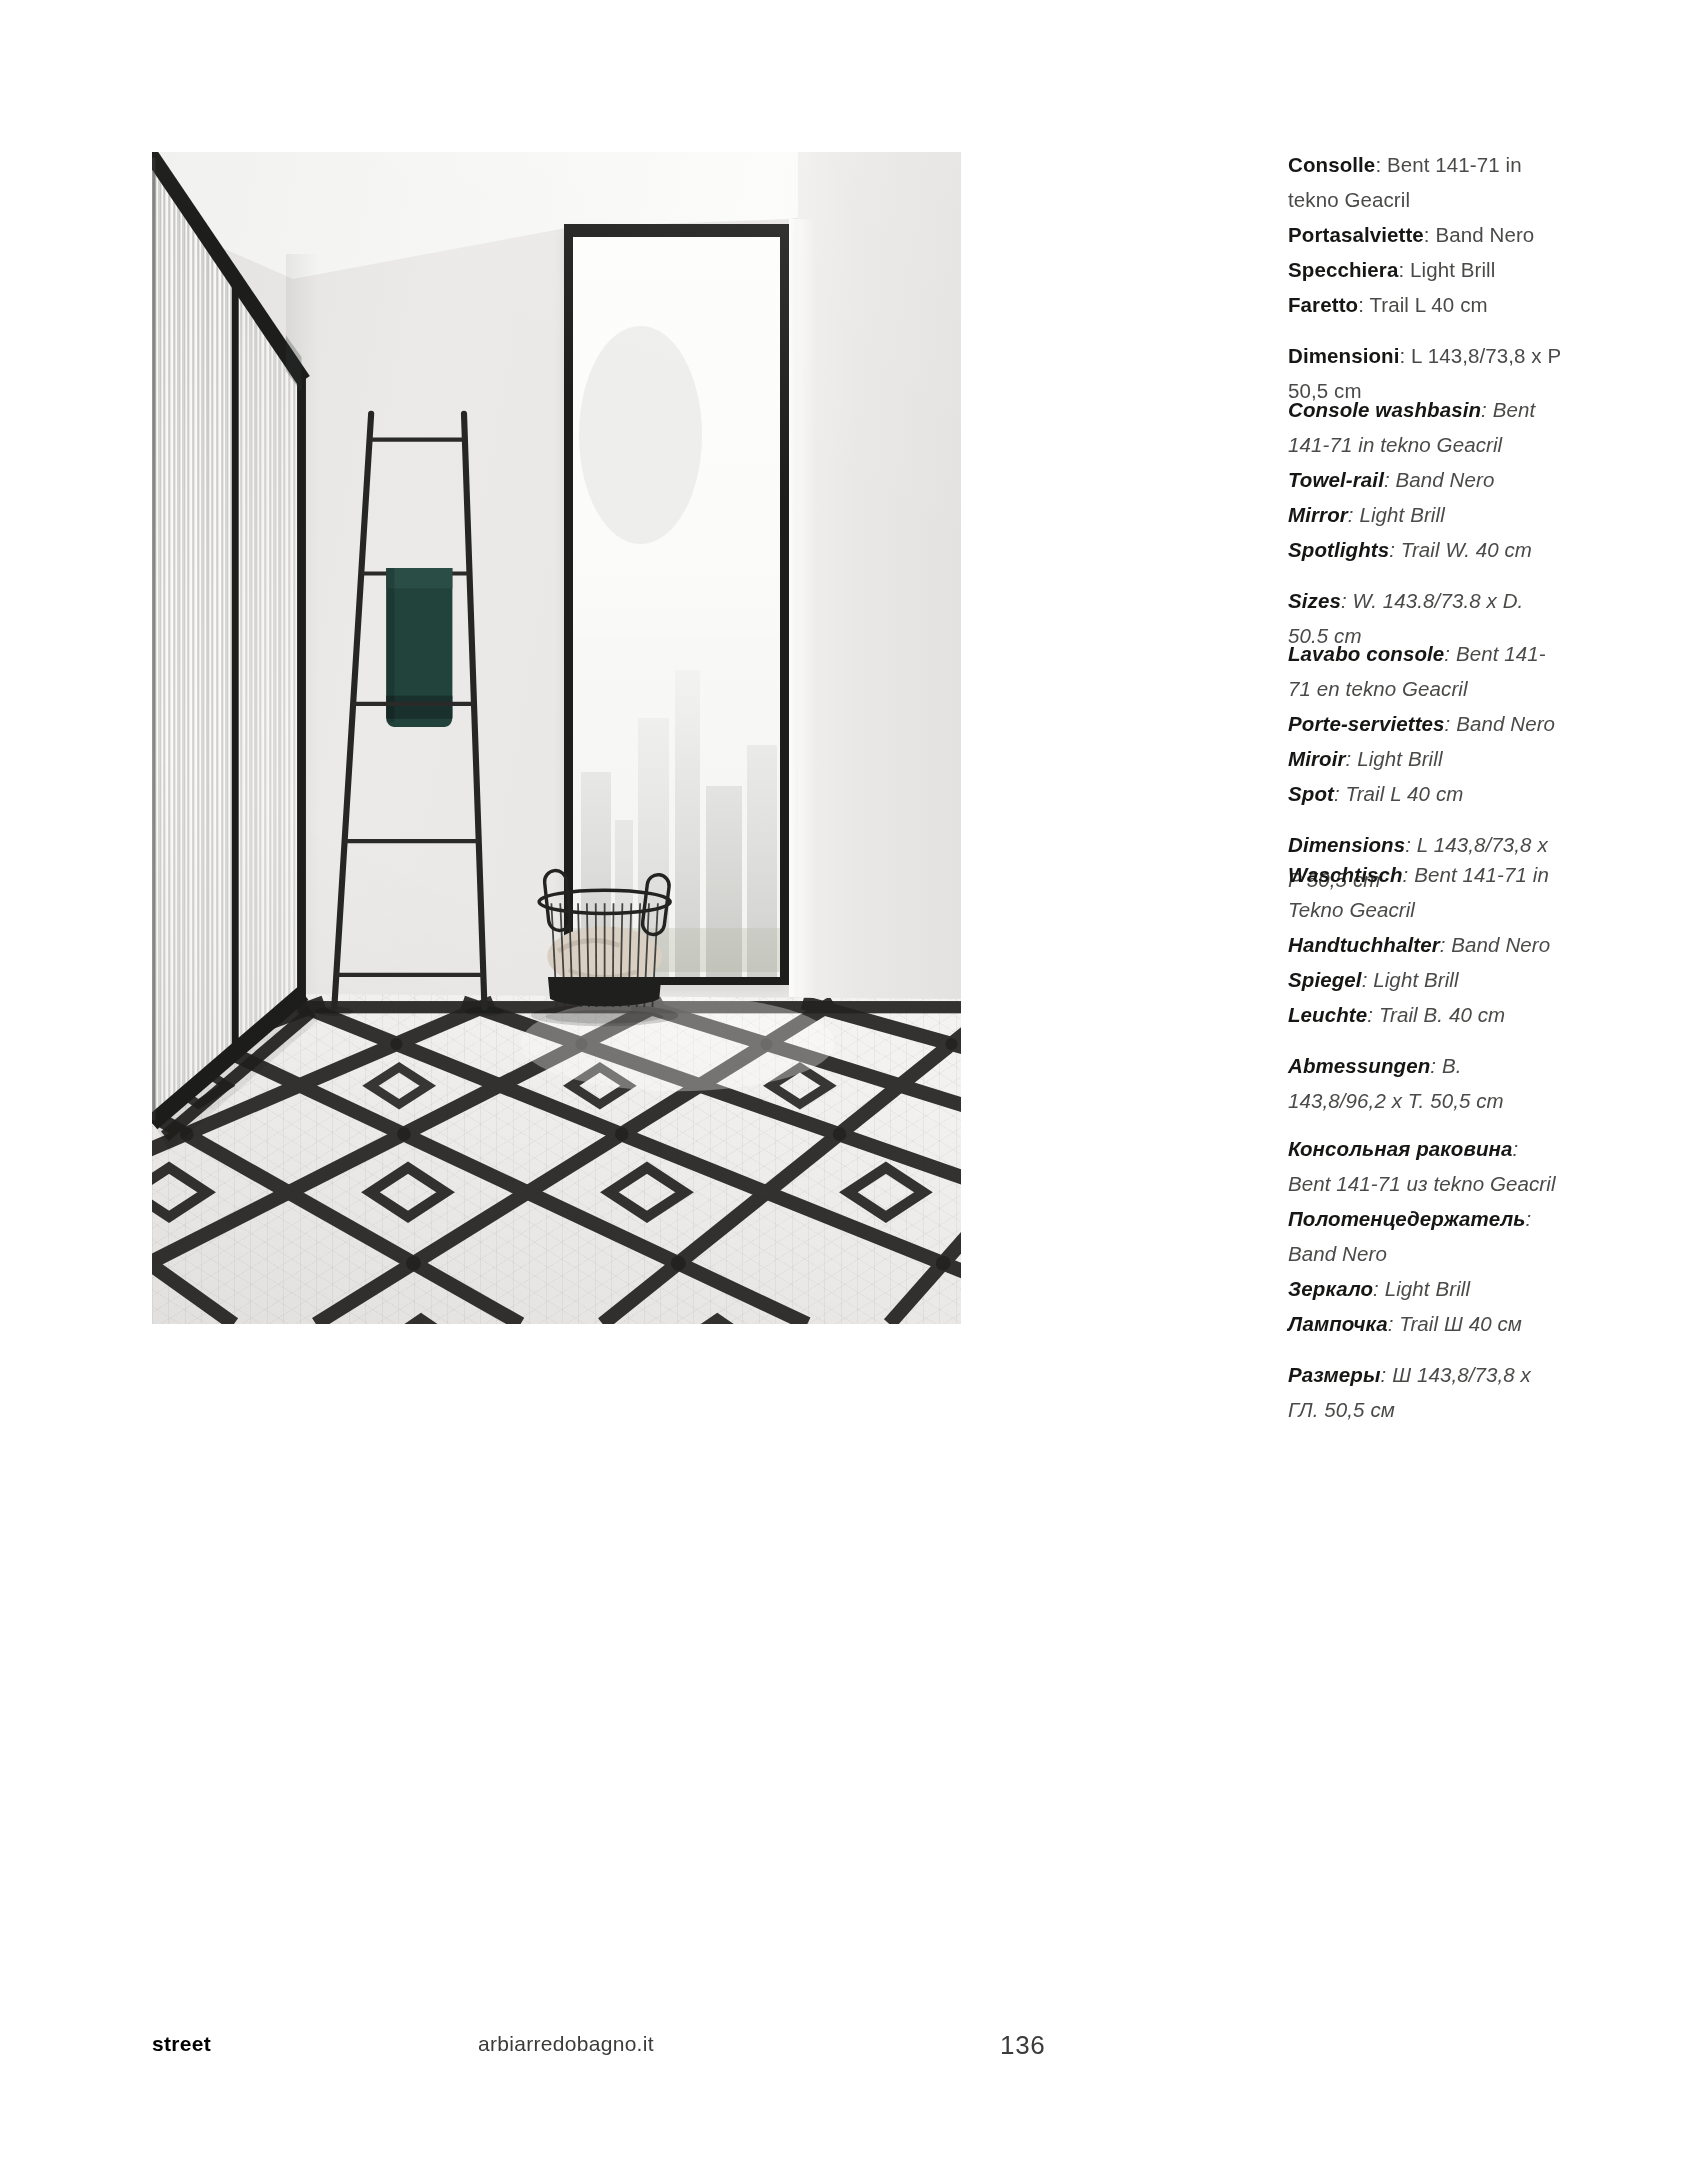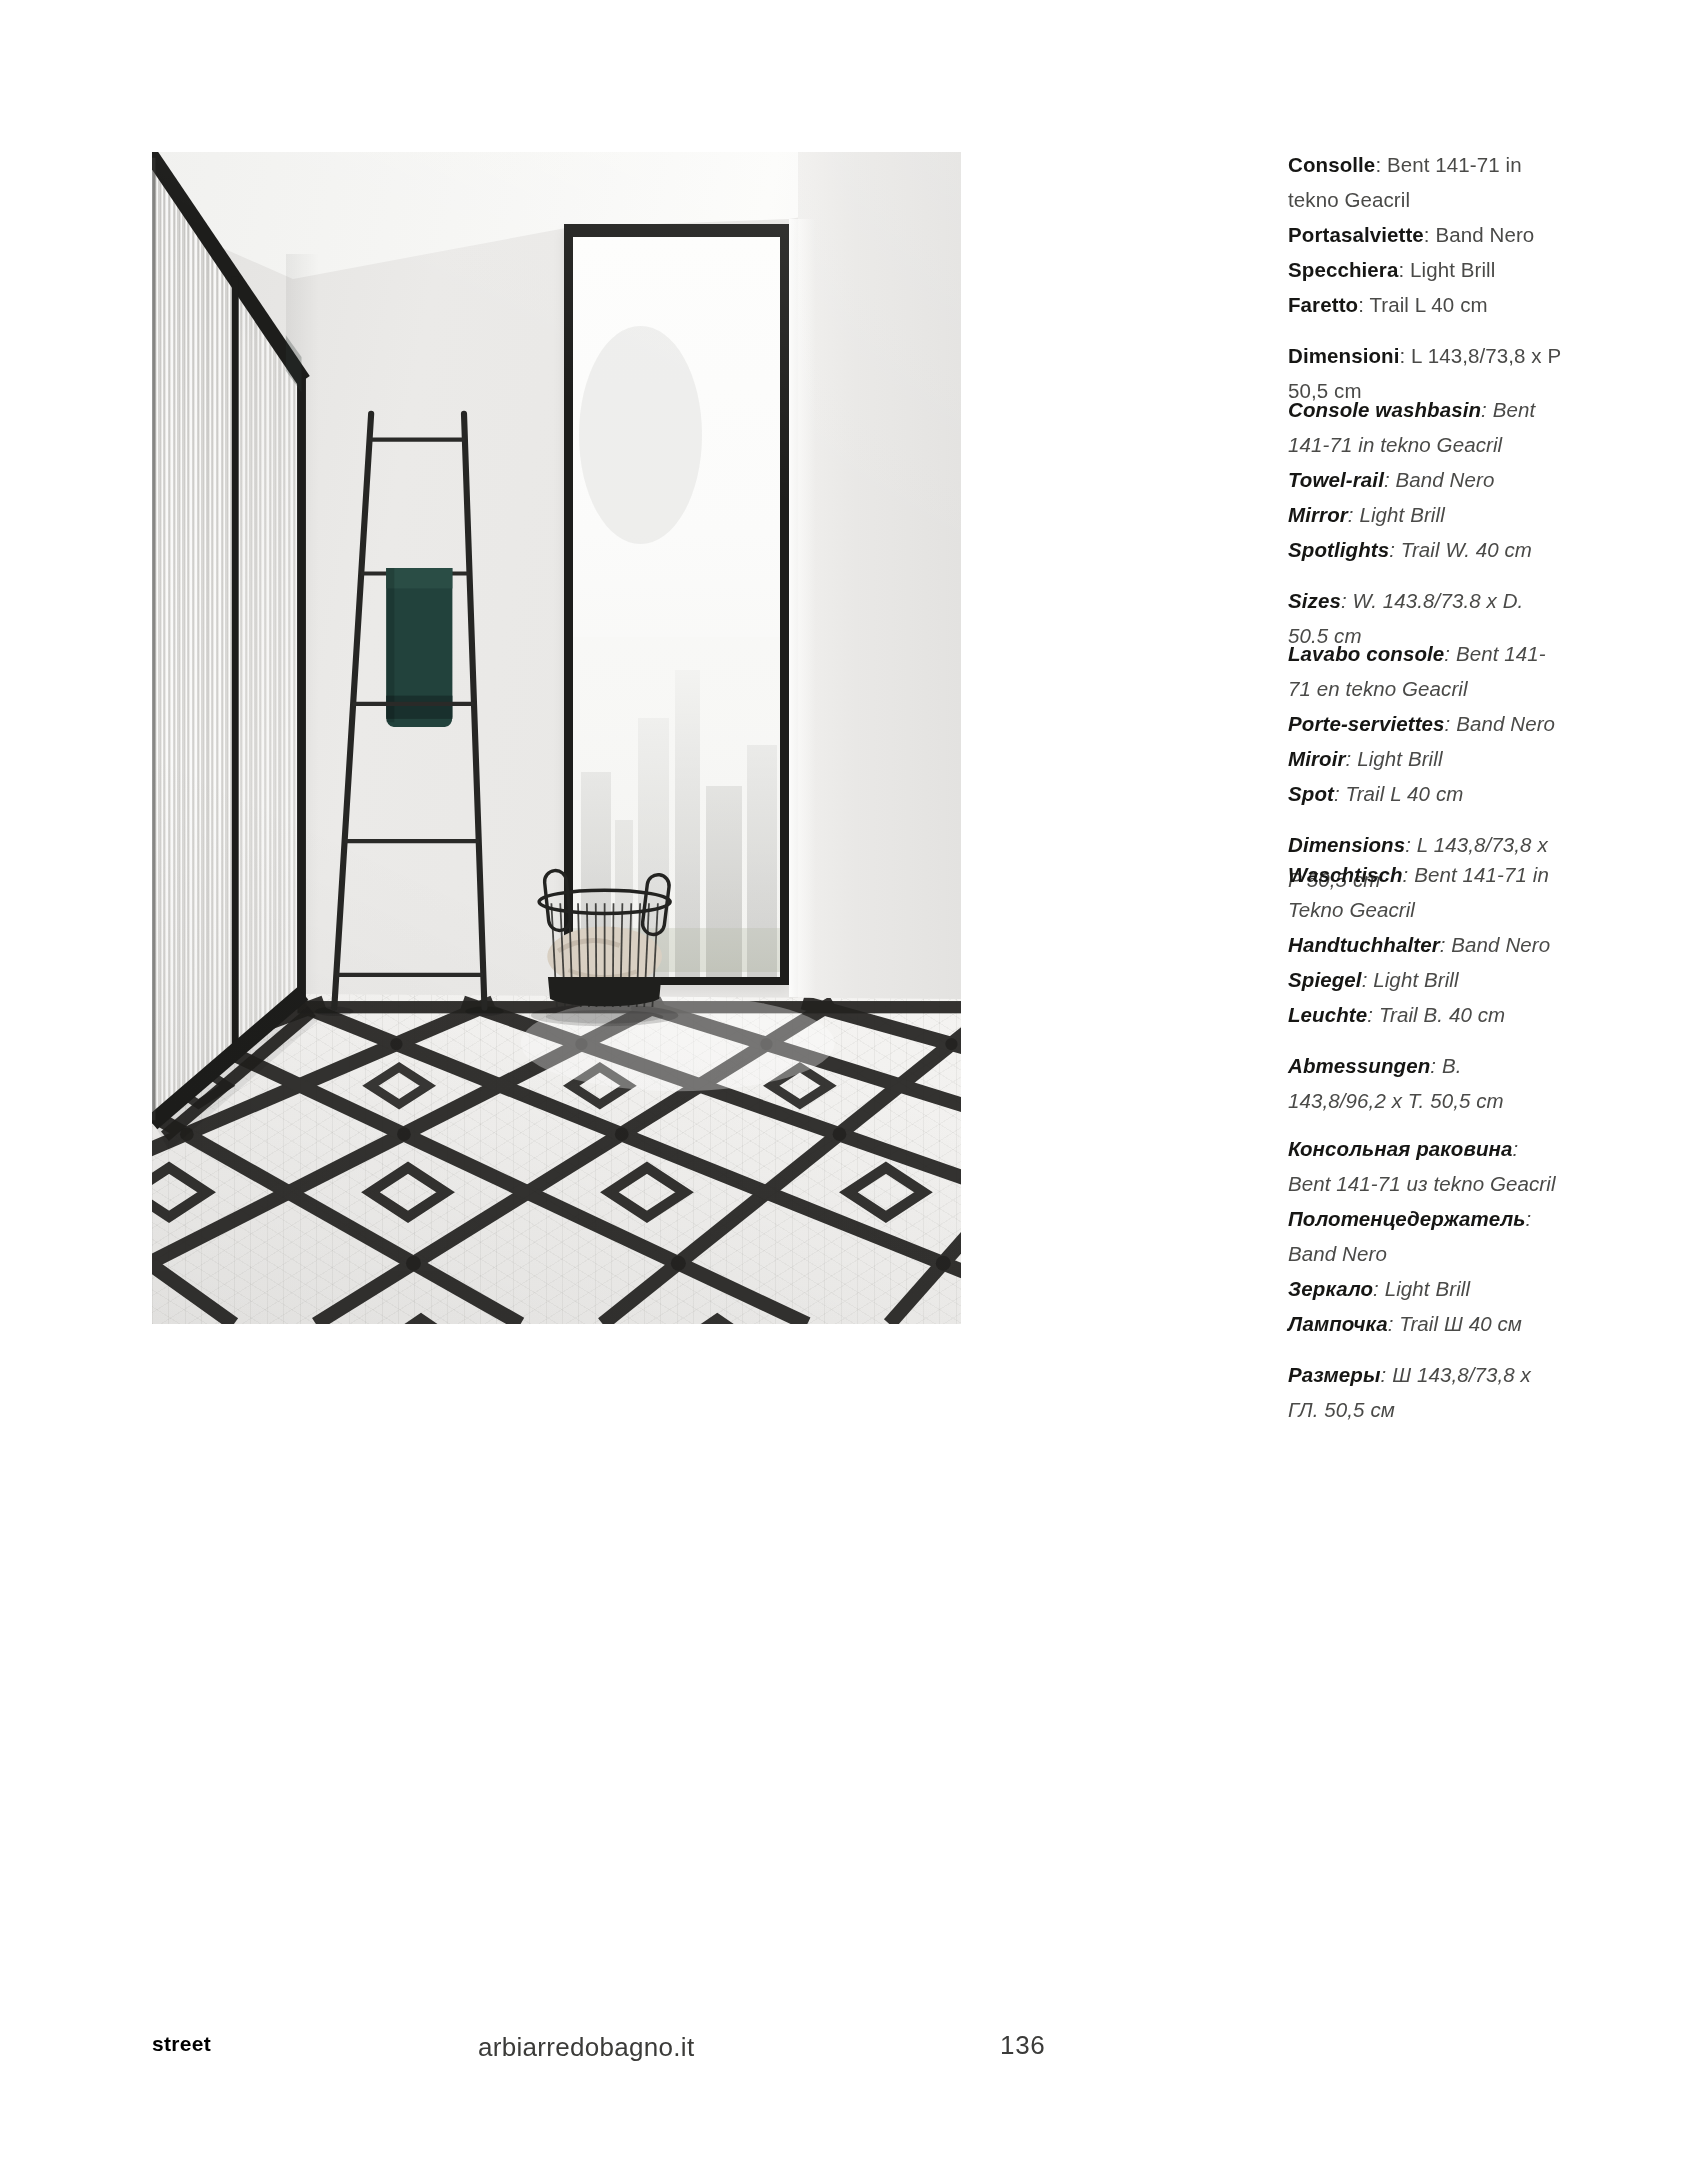--- a/index.html
+++ b/index.html
@@ -66,21 +66,21 @@
               color:#4a4a48;letter-spacing:0.1px;}
   .spec-block p{margin:0;}
   .spec-block .dims{margin-top:16px;}
   .lbl{font-weight:bold;color:#161614;}
   .val::before{content:": ";}
   .it-style{font-style:italic;}
 
   
   .footer-item{position:absolute;font-size:20.5px;color:#3b3b39;}
   .f-street{left:152px;top:2032px;font-weight:bold;font-size:21px;color:#000000;letter-spacing:0.3px;}
-  .f-site{left:478px;top:2032px;font-size:26px;letter-spacing:0.3px;}
+  .f-site{left:478px;top:2032px;font-size:21px;letter-spacing:0.3px;}
   .f-page{left:1000px;top:2030px;font-size:26px;letter-spacing:0.7px;}
 </style>
 </head>
 <body>
 
 <div class="photo" aria-label="Bathroom render: fluted glass partition with black frame, black leaning ladder towel-rail with dark teal towel, tall black-framed window with hazy city view, black wire basket with cream towel, white hexagonal mosaic floor with black diamond lattice pattern">
   <div class="ceiling"></div>
   <div class="right-wall"></div>
   <div class="corner-shade"></div>
 

